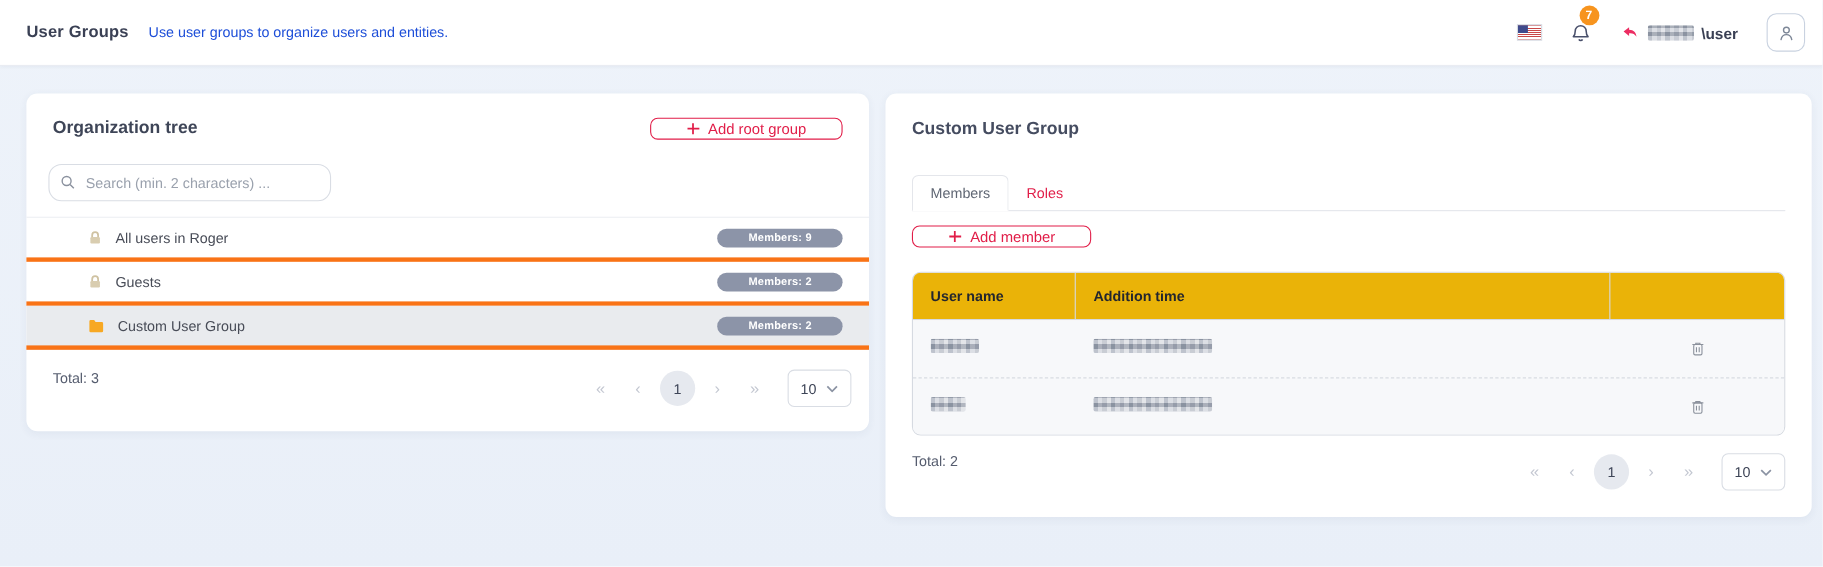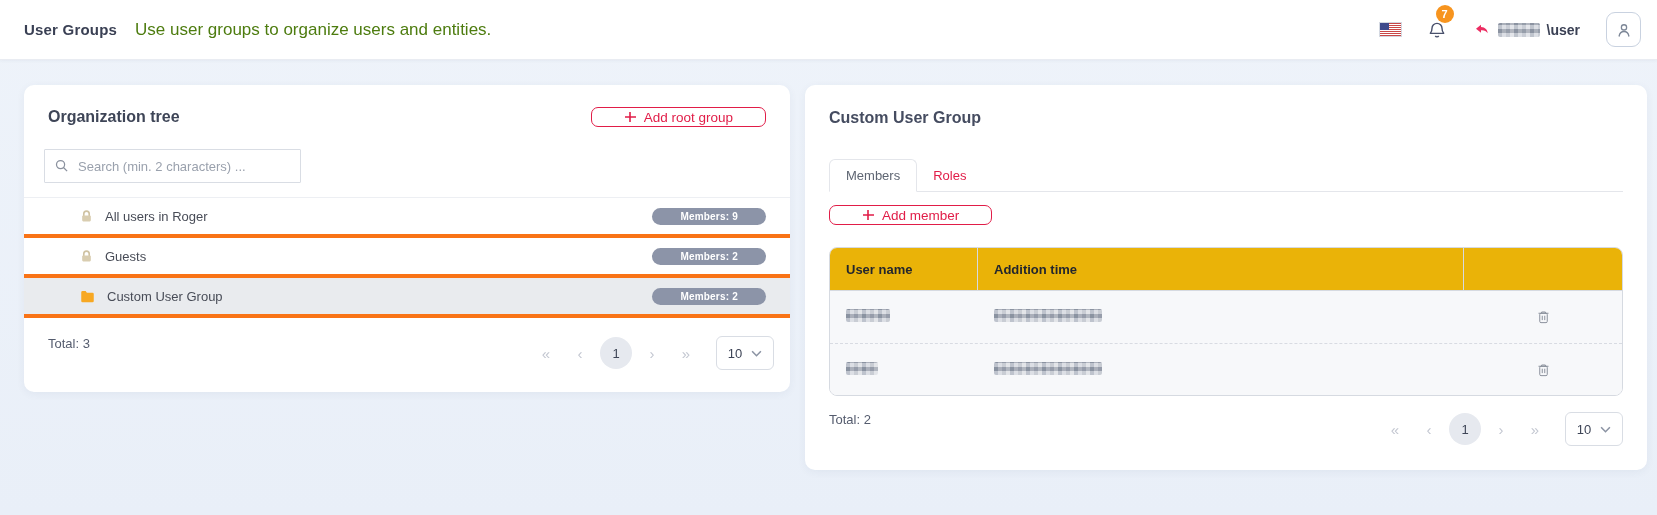--- a/index.html
+++ b/index.html
@@ -14,21 +14,21 @@
     background:linear-gradient(180deg,#eef3fa 0%,#e9eff8 100%);
   }
   
   .app-header{
     height:60px;background:#fff;display:flex;justify-content:space-between;
     align-items:center;padding:0 16px 0 24px;border-bottom:1px solid #e9ecf2;
     box-shadow:0 1px 3px rgba(40,60,100,.05);
   }
   .hleft{display:flex;align-items:baseline;gap:18px}
   .page-title{margin:0;font-size:15px;font-weight:700;color:#3a4054;letter-spacing:.2px}
-  .subtitle{font-size:17px;color:#4d7c0f}
+  .subtitle{font-size:13px;color:#1d4ed8}
   .hright{display:flex;align-items:center;gap:26px}
   .flag{width:21px;height:13px;display:inline-block;position:relative;
     background:repeating-linear-gradient(180deg,#c94747 0 1px,#fff 1px 2px);
     outline:1px solid #d4d9e2}
   .flag .canton{position:absolute;left:0;top:0;width:9px;height:7px;background:#3f4a8c}
   .bellwrap{position:relative;width:20px;height:20px;cursor:pointer}
   .notif-badge{
     position:absolute;top:-15px;left:9px;min-width:18px;height:18px;padding:0 4px;
     border-radius:9px;background:var(--notification);color:#fff;font-size:11px;
     font-weight:700;display:flex;align-items:center;justify-content:center}
@@ -45,21 +45,21 @@
   .panel{background:#fff;border-radius:10px;box-shadow:0 2px 8px rgba(50,70,110,.06)}
   .panel-left{width:766px}
   .panel-right{flex:1}
   .panel-head{display:flex;justify-content:space-between;align-items:center;padding:22px 24px 0 24px}
   .panel-title{margin:0;font-size:16px;font-weight:700;color:#3e4557}
   .btn-outline{display:inline-flex;align-items:center;gap:8px;border:1px solid var(--accent);
     color:var(--accent);background:#fff;border-radius:7px;height:20px;padding:0 32px;
     font-size:13.5px;cursor:pointer;font-family:inherit;white-space:nowrap}
   
   .searchwrap{margin:22px 24px 14px 20px;position:relative;width:257px}
-  .search-input{width:100%;height:34px;border:1px solid #d9dde4;border-radius:1px;
+  .search-input{width:100%;height:34px;border:1px solid #d9dde4;border-radius:12px;
     padding:0 10px 0 33px;font-size:13px;color:#3d4356;background:#fff;font-family:inherit}
   .search-input::placeholder{color:#9aa1ad}
   .search-icon{position:absolute;left:10px;top:9px;pointer-events:none}
   
   .tree{border-top:1px solid #edeff3}
   .tree-row{height:40px;display:flex;align-items:center;padding:0 24px 0 56px;gap:12px;
     border-bottom:4px solid #f97316;font-size:13px;color:#484c57;cursor:pointer}
   .tree-row.selected{background:var(--selected_row)}
   .tree-label{flex:1}
   .badge-members{background:var(--badge);color:#fff;font-size:10px;font-weight:700;

